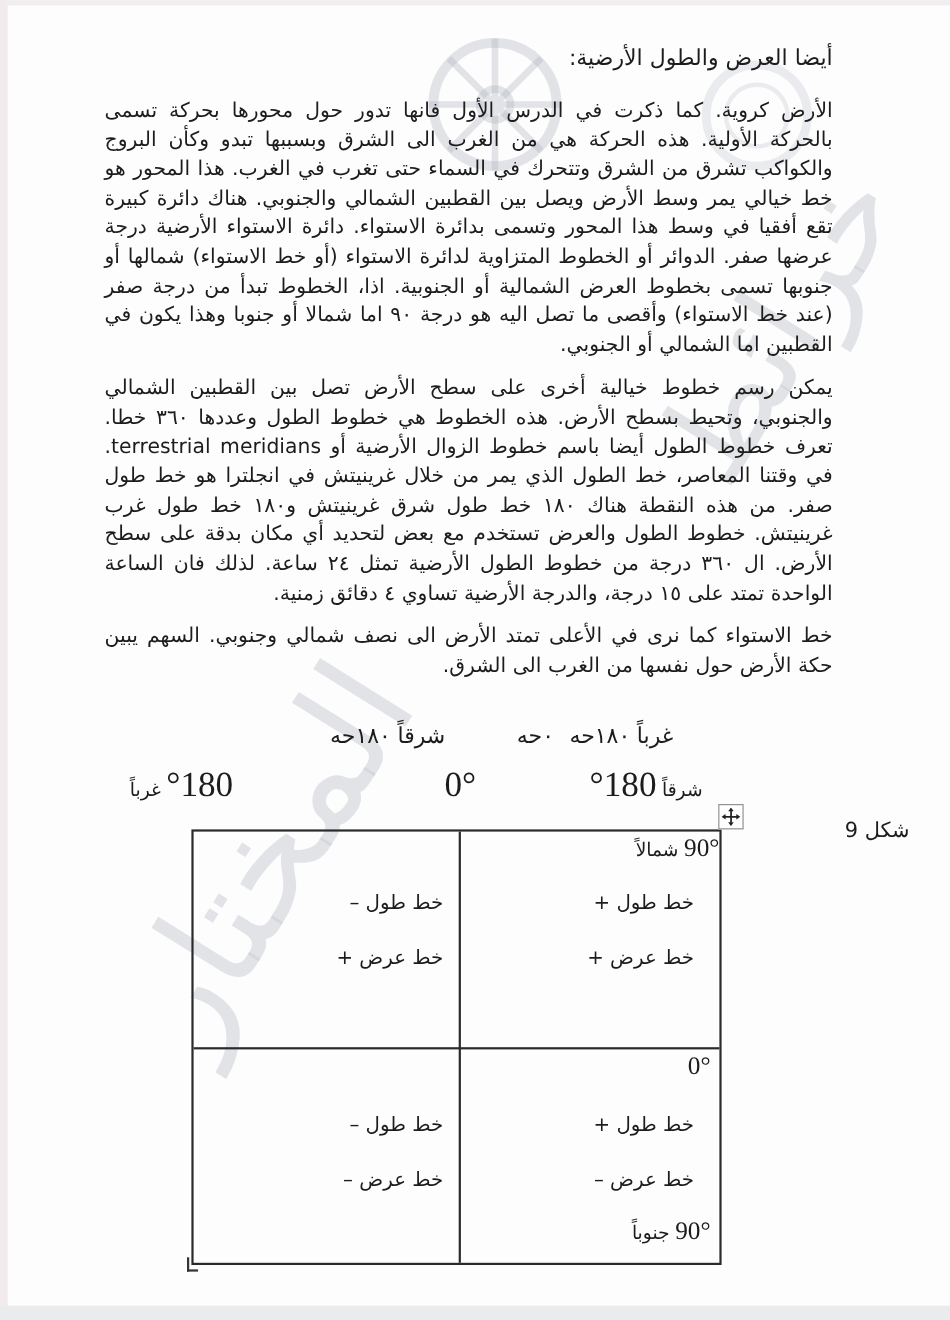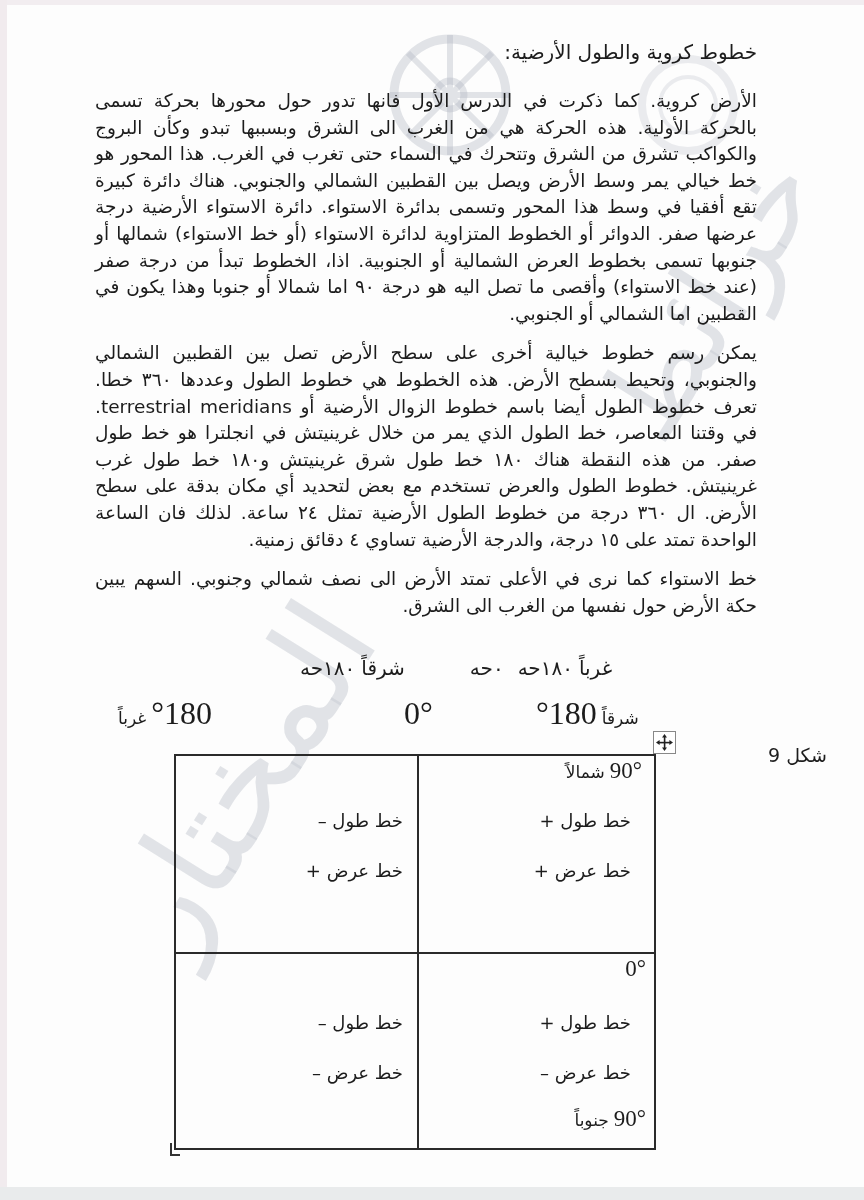--- a/index.html
+++ b/index.html
@@ -70,21 +70,21 @@
       <g stroke="rgba(180,185,196,0.25)" fill="none">
         <circle cx="53" cy="53" r="46" stroke-width="8"></circle>
         <circle cx="53" cy="53" r="28" stroke-width="4"></circle>
       </g>
     </svg>
   </div>
   <div class="wm wm-word wm-upper">خرائط</div>
   <div class="wm wm-word wm-lower">المختار</div>
 
   <div class="col">
-    <h1 class="doc-title" style="font-weight:normal;"><span>خطوط كروية والطول الأرضية:</span></h1>
+    <h1 class="doc-title" style="font-weight:normal;"><span>أيضا العرض والطول الأرضية:</span></h1>
     <p class="para">الأرض كروية.  كما ذكرت في الدرس الأول فانها تدور حول محورها بحركة تسمى بالحركة الأولية.  هذه الحركة هي من الغرب الى الشرق وبسببها تبدو وكأن البروج والكواكب تشرق من الشرق وتتحرك في السماء حتى تغرب في الغرب.  هذا المحور هو خط خيالي يمر وسط الأرض ويصل بين القطبين الشمالي والجنوبي.  هناك دائرة كبيرة تقع أفقيا في وسط هذا المحور وتسمى بدائرة الاستواء.  دائرة الاستواء الأرضية درجة عرضها صفر. الدوائر أو  الخطوط المتزاوية لدائرة الاستواء (أو خط الاستواء) شمالها أو جنوبها تسمى بخطوط العرض الشمالية أو الجنوبية.  اذا، الخطوط تبدأ من درجة صفر (عند خط الاستواء) وأقصى ما تصل اليه هو درجة ٩٠ اما شمالا أو جنوبا وهذا يكون في القطبين اما الشمالي أو الجنوبي.</p>
     <p class="para">يمكن رسم خطوط خيالية أخرى على سطح الأرض تصل بين القطبين الشمالي والجنوبي، وتحيط بسطح الأرض.  هذه الخطوط هي خطوط الطول وعددها ٣٦٠ خطا.  تعرف خطوط الطول أيضا باسم خطوط الزوال الأرضية أو terrestrial meridians.  في وقتنا المعاصر، خط الطول الذي يمر من خلال غرينيتش في انجلترا هو خط طول صفر.  من هذه النقطة هناك ١٨٠ خط طول شرق غرينيتش و١٨٠ خط طول غرب غرينيتش.  خطوط الطول والعرض تستخدم مع بعض لتحديد أي مكان بدقة على سطح الأرض.  ال ٣٦٠ درجة من خطوط الطول الأرضية تمثل ٢٤ ساعة.  لذلك فان الساعة الواحدة تمتد على ١٥ درجة، والدرجة الأرضية تساوي ٤ دقائق زمنية.</p>
     <p class="para">خط الاستواء كما نرى في الأعلى تمتد الأرض الى نصف شمالي وجنوبي.  السهم يبين حكة الأرض حول نفسها من الغرب الى الشرق.</p>
   </div>
 
   <div class="deg-line">
     <span dir="ltr">١٨٠حه</span>
     <span dir="rtl" class="g6">شرقاً</span>
     <span dir="rtl" class="g72">٠حه</span>
     <span dir="ltr" class="g14">١٨٠حه</span>
@@ -115,21 +115,21 @@
         <polygon points="0,8.5 3.6,6 3.6,11"></polygon>
         <polygon points="17,8.5 13.4,6 13.4,11"></polygon>
       </g>
     </svg>
   </div>
 
   <div class="quad-table">
     <div class="vline"></div>
     <div class="hline"></div>
 
-    <div class="cellline hdr" style="right:12px;top:2px;text-align:right;">
+    <div class="cellline hdr" style="right:0;top:2px;text-align:right;">
       <span class="word">شمالاً</span>
       <span class="num" dir="ltr">90°</span>
     </div>
     <div class="cellline" style="right:23px;top:54px;">خط طول +</div>
     <div class="cellline" style="right:23px;top:104px;">خط عرض +</div>
 
     <div class="cellline" style="right:251px;top:54px;">خط طول –</div>
     <div class="cellline" style="right:251px;top:104px;">خط عرض +</div>
 
     <div class="cellline hdr" style="right:8px;top:200px;">

